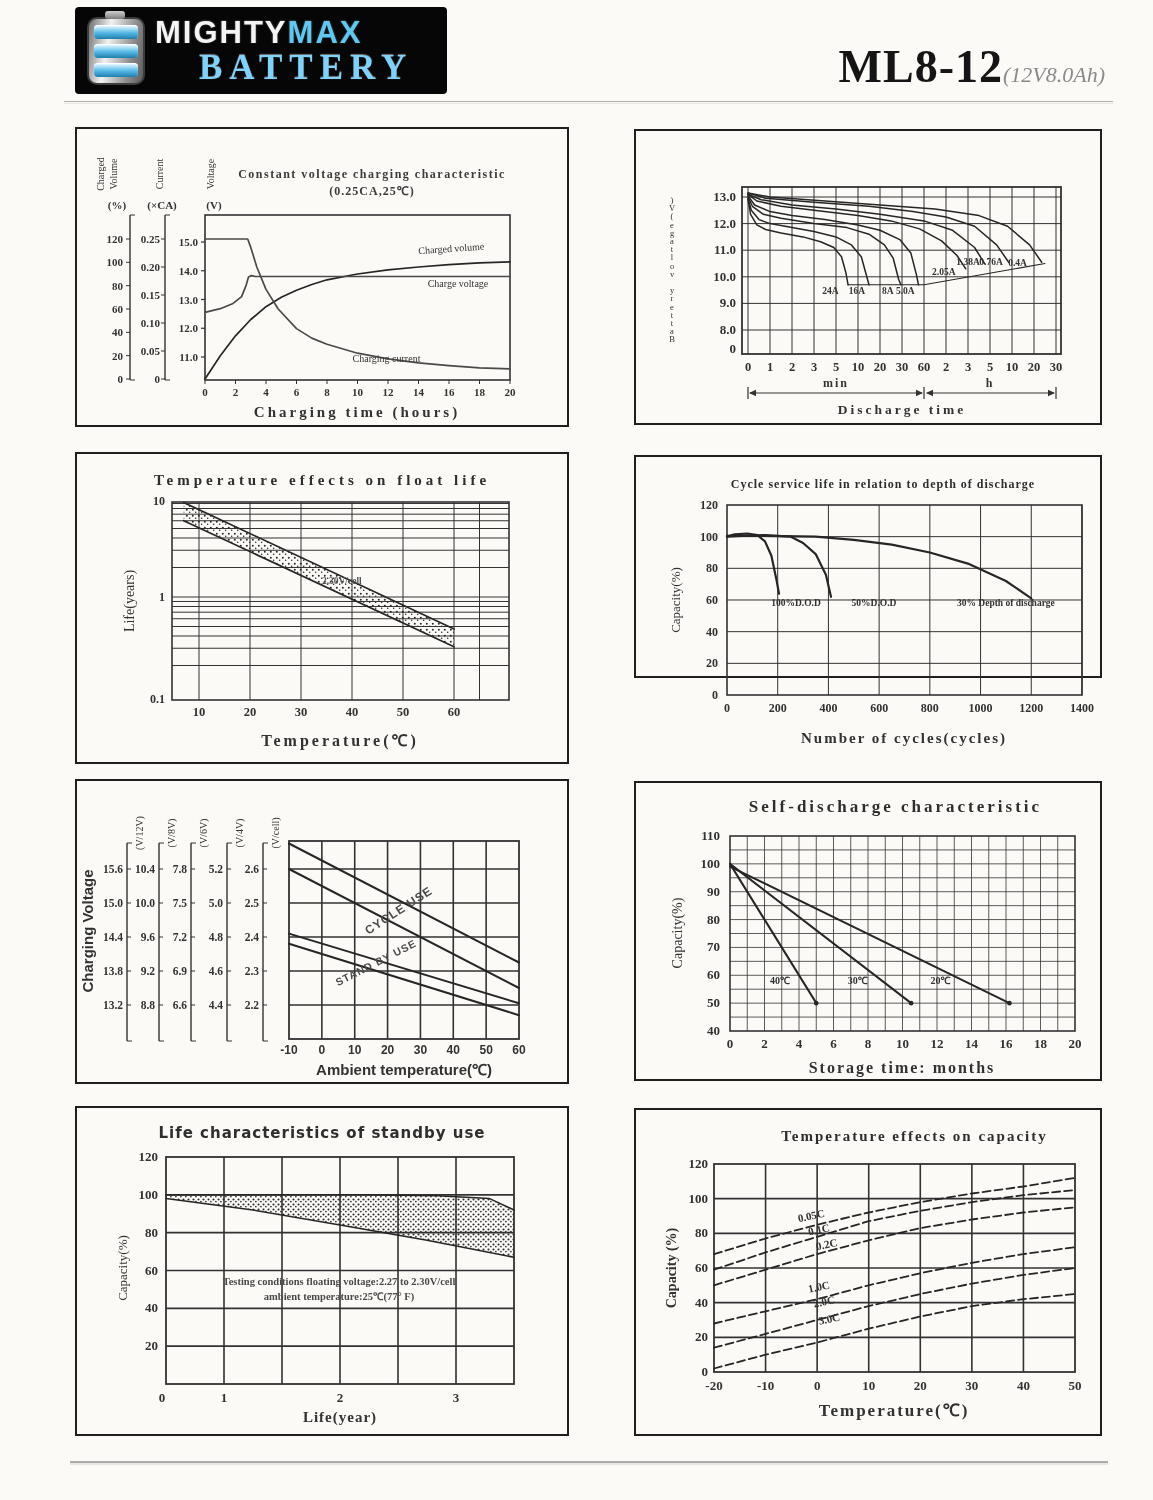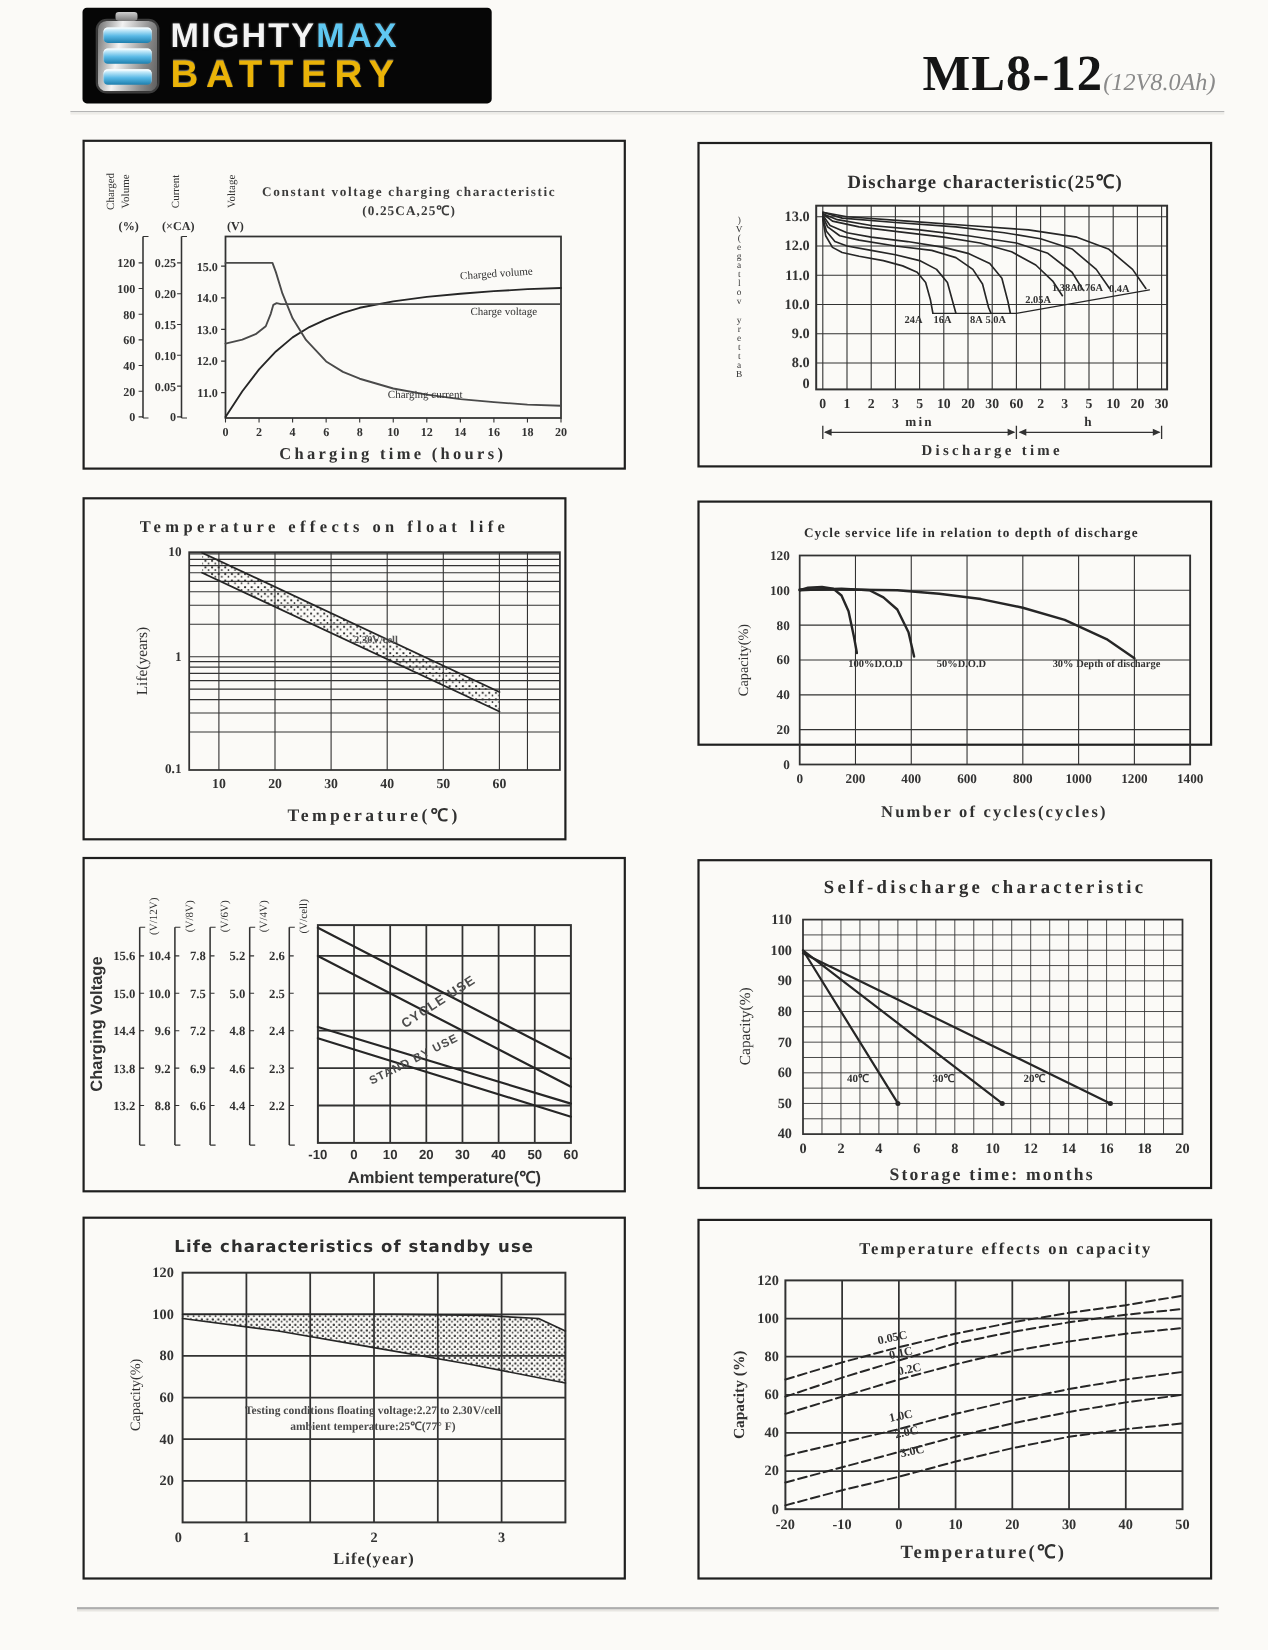--- a/index.html
+++ b/index.html
@@ -19,33 +19,33 @@
     background:linear-gradient(100deg,#6f6f6f,#f2f2f2 35%,#8b8b8b 75%,#5c5c5c);
     border-radius:10px;border:2px solid #3c3c3c;}
   .batt .cap{position:absolute;top:-8px;left:16px;width:20px;height:8px;background:linear-gradient(#cfcfcf,#7a7a7a);border-radius:3px;}
   .batt .seg{position:absolute;left:5px;right:5px;height:14px;border-radius:4px;
     background:linear-gradient(180deg,#d9f3fd 10%,#59b9e6 55%,#1e7fae);box-shadow:inset 0 1px 1px #fff;}
   .batt .s1{top:6px}.batt .s2{top:25px}.batt .s3{top:44px}
   .logo-text{line-height:1;}
   .logo-l1{font-family:"Liberation Sans",sans-serif;font-weight:bold;font-size:31px;letter-spacing:2px;
     color:#f4f4f4;text-shadow:0 1px 2px #000,0 0 2px #888;}
   .logo-l1 .max{color:#5fc8f2;}
-  .logo-l2{font-family:Liberation Sans, sans-serif;font-weight:bold;font-size:35px;letter-spacing:7px;
-    color:#eab308;text-shadow:0 1px 1px #111,0 -1px 1px #777;margin-top:2px;}
+  .logo-l2{font-family:Liberation Serif, serif;font-weight:bold;font-size:35px;letter-spacing:7px;
+    color:#7dd3fc;text-shadow:0 1px 1px #111,0 -1px 1px #777;margin-top:2px;margin-left:44px;}
   .model-wrap{position:absolute;right:48px;top:40px;white-space:nowrap;}
   .model{font-family:"Liberation Serif",serif;font-weight:bold;font-size:46px;color:#151515;letter-spacing:1px;text-align:center;}
   .spec{font-family:"Liberation Serif",serif;font-style:italic;font-size:22px;color:#8a8a8a;}
   .rule{position:absolute;height:0;border-top:2px solid #adadad;box-shadow:0 2px 0 #e8e6e2;}
   .top-rule{left:64px;right:40px;top:101px;border-top-width:1px;}
   .bottom-rule{left:70px;right:45px;top:1461px;}
   
   .panel{position:absolute;border:2px solid #1f1f1f;background:transparent;box-sizing:border-box;}
   .p1{left:75px;top:127px;width:494px;height:300px;}
   .p2{left:634px;top:129px;width:468px;height:296px;}
-  .p3{left:75px;top:452px;width:440px;height:312px;}
+  .p3{left:75px;top:452px;width:494px;height:312px;}
   .p4{left:634px;top:455px;width:468px;height:223px;}
   .p5{left:75px;top:779px;width:494px;height:305px;}
   .p6{left:634px;top:781px;width:468px;height:300px;}
   .p7{left:75px;top:1106px;width:494px;height:330px;}
   .p8{left:634px;top:1108px;width:468px;height:328px;}
   .panel svg{position:absolute;left:0;top:0;}
   .ct{position:absolute;left:0;right:0;text-align:center;color:#2e2e2e;white-space:nowrap;}
   .ct1{top:12px;padding-left:30px;font-family:"DejaVu Sans Mono",monospace;font-weight:bold;font-size:18px;letter-spacing:5px;}
   .sub1{position:absolute;left:120px;width:350px;top:38px;text-align:center;font-weight:bold;font-size:12px;letter-spacing:1.5px;color:#3b3b3b;}
   .sub2{position:absolute;left:120px;width:350px;top:53px;text-align:center;font-weight:bold;font-size:12px;letter-spacing:1px;color:#3b3b3b;}
@@ -167,21 +167,20 @@
       </g>
       <g>
         <text x="341.5" y="125.16666666666666" fill="#323232" font-size="10" font-family="&quot;Liberation Serif&quot;, serif" text-anchor="start" transform="rotate(-4 341.5 125.16666666666666)">Charged volume</text>
         <text x="350.65" y="157.56250000000003" fill="#323232" font-size="10" font-family="&quot;Liberation Serif&quot;, serif" text-anchor="start">Charge voltage</text>
         <text x="275.57500000000005" y="232.64" fill="#323232" font-size="10" font-family="&quot;Liberation Serif&quot;, serif" text-anchor="start">Charging current</text>
       </g>
     </svg>
 </section>
 
 <section class="panel p2">
-  <div class="ct ct2">Discharge characteristic(25℃)</div>
   <svg id="svg2" width="464" height="292" viewBox="0 0 464 292">
       <g>
         <rect x="106" y="56" width="319" height="167" fill="none" stroke="#323232" stroke-width="1.8"></rect>
         <line x1="112" y1="56" x2="112" y2="223" stroke="#323232" stroke-width="1"></line>
         <line x1="134" y1="56" x2="134" y2="223" stroke="#323232" stroke-width="1"></line>
         <line x1="156" y1="56" x2="156" y2="223" stroke="#323232" stroke-width="1"></line>
         <line x1="178" y1="56" x2="178" y2="223" stroke="#323232" stroke-width="1"></line>
         <line x1="200" y1="56" x2="200" y2="223" stroke="#323232" stroke-width="1"></line>
         <line x1="222" y1="56" x2="222" y2="223" stroke="#323232" stroke-width="1"></line>
         <line x1="244" y1="56" x2="244" y2="223" stroke="#323232" stroke-width="1"></line>

